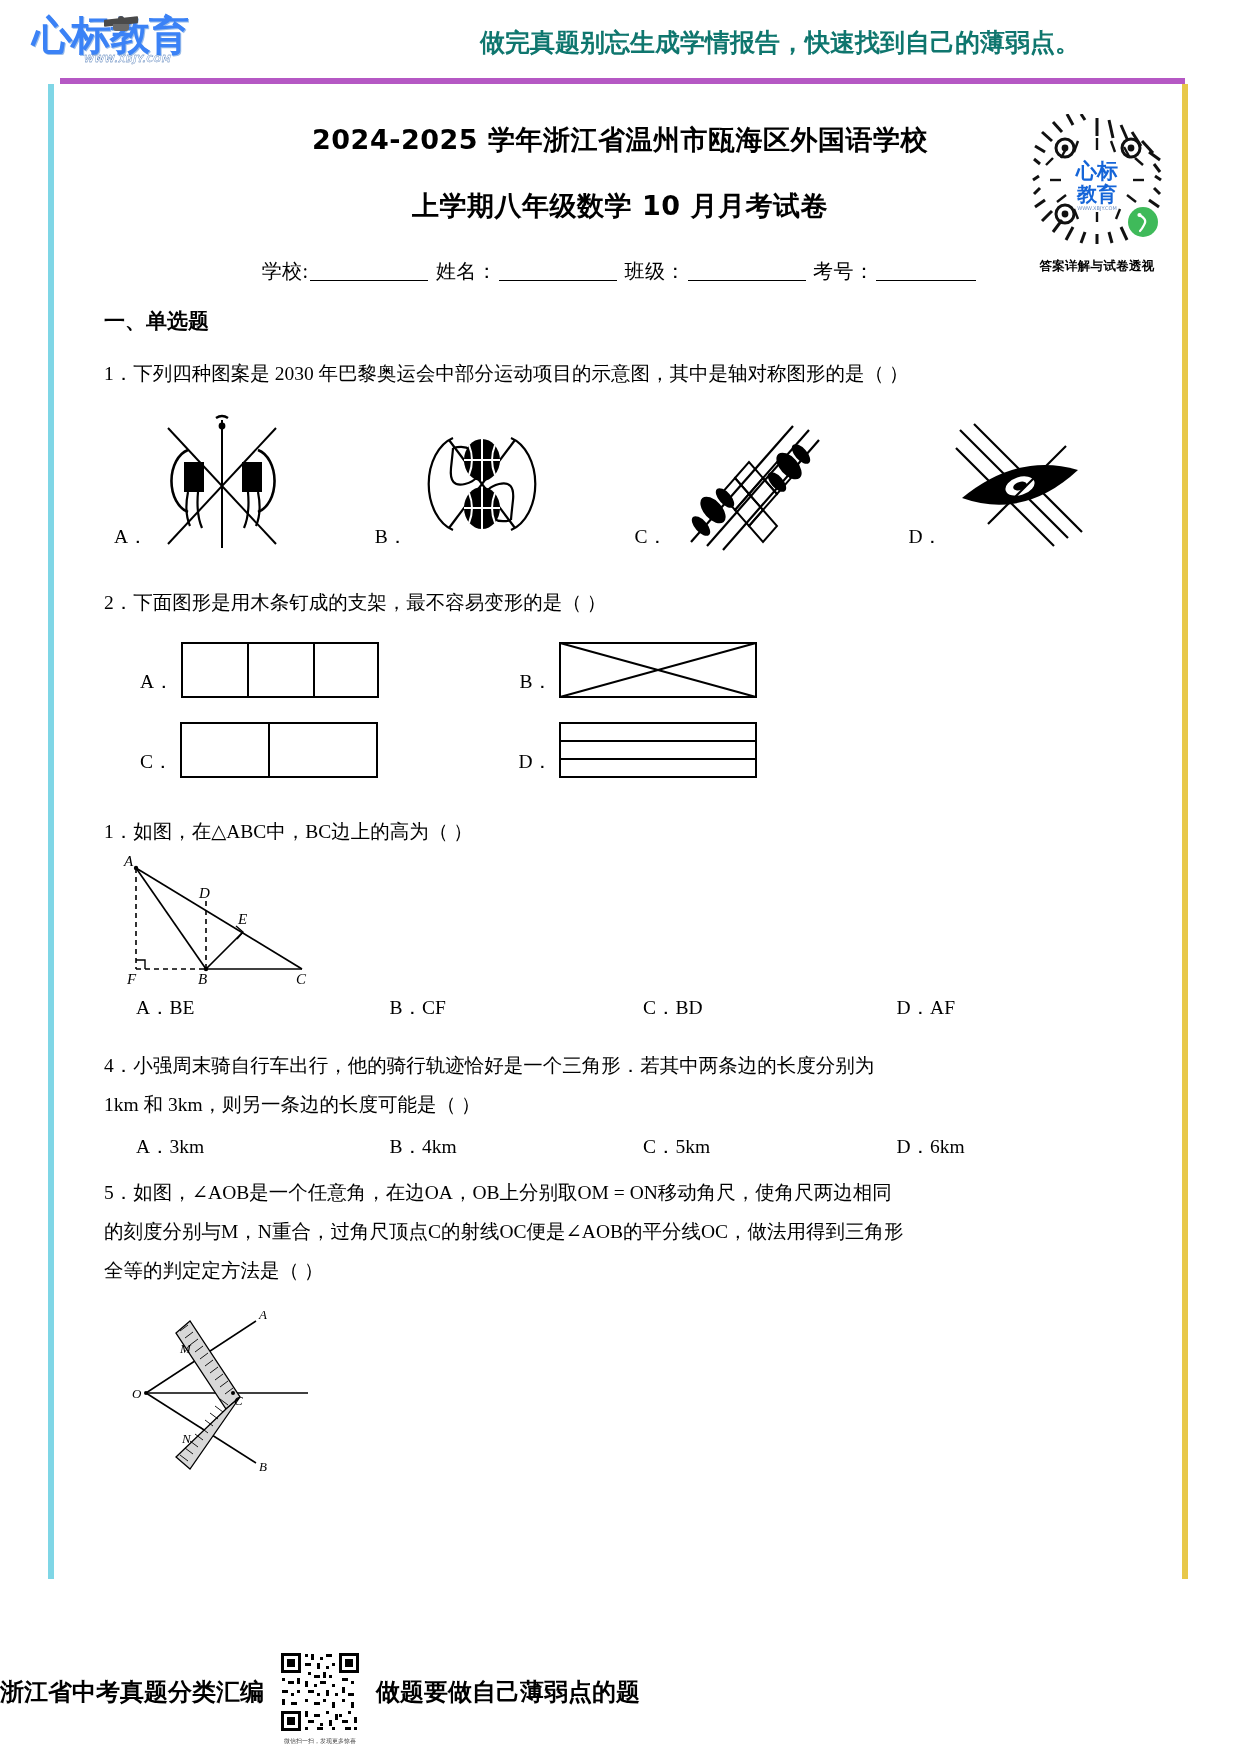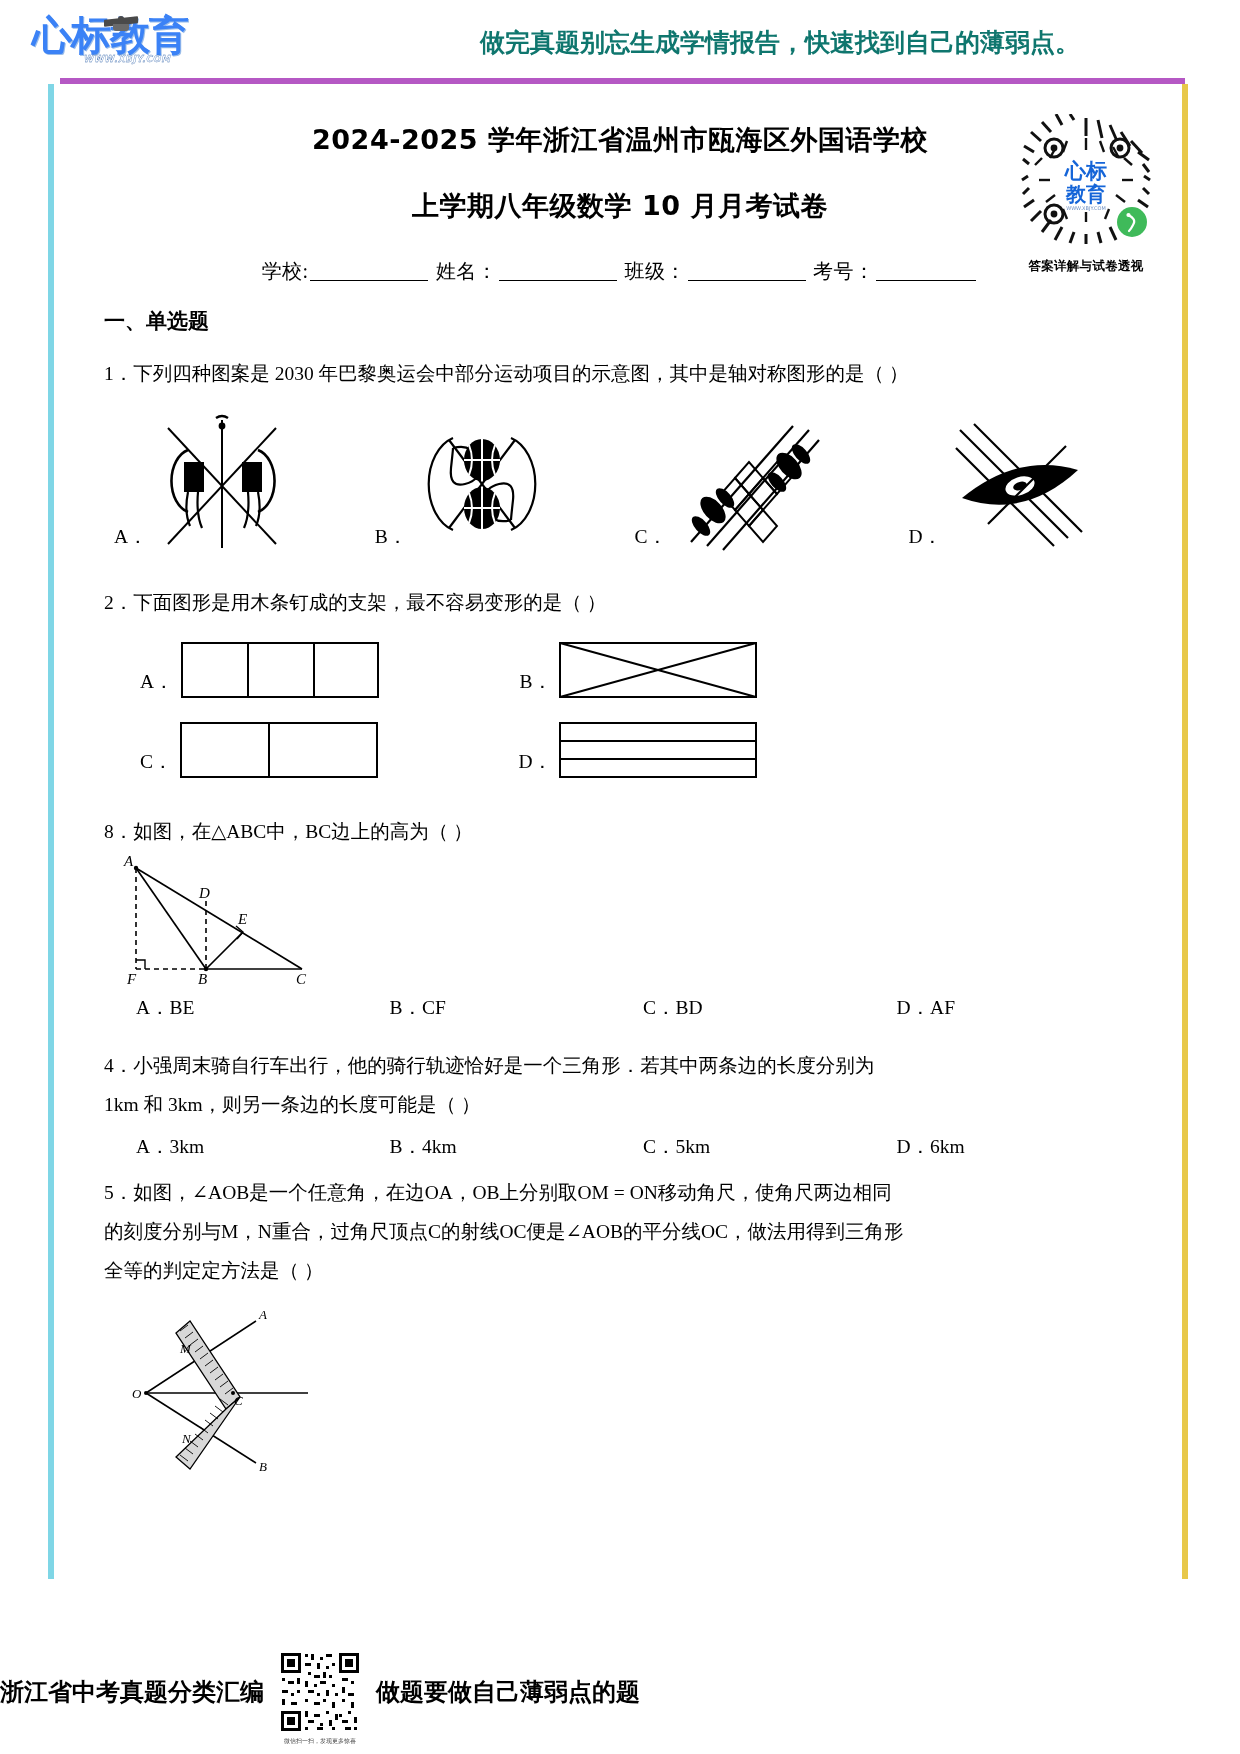--- a/index.html
+++ b/index.html
@@ -88,21 +88,21 @@
     letter-spacing:0.4px;
   }
   .blank-line .ul{
     display:inline-block; border-bottom:1.6px solid #000;
     width:118px; height:1px; vertical-align:-3px; margin:0 2px;
   }
   .blank-line .ul.short{ width:100px; }
 
   
   .qr-wrap{
-    position:absolute; right:24px; top:22px; width:140px; text-align:center;
+    position:absolute; right:13px; top:22px; width:140px; text-align:center;
   }
   .qr-box{ position:relative; width:132px; height:132px; margin:0 auto; }
   .qr-caption{
     margin-top:12px;
     font-family:"DejaVu Sans","Liberation Sans",sans-serif;
     font-size:12.5px; font-weight:bold; white-space:nowrap; letter-spacing:0.3px;
   }
 
   
   .content{ position:absolute; left:44px; top:215px; width:1010px; }
@@ -374,21 +374,21 @@
         <svg width="200" height="58" viewBox="0 0 200 58">
           <g stroke="#000" stroke-width="2" fill="none">
             <rect x="2" y="2" width="196" height="54"></rect>
             <line x1="2" y1="20" x2="198" y2="20"></line>
               <line x1="2" y1="38" x2="198" y2="38"></line>
           </g>
         </svg>
       </div>
     </div>
 
-    <div class="q" style="margin-top:34px;">8．如图，在△ABC中，BC边上的高为（    ）</div>
+    <div class="q" style="margin-top:34px;">1．如图，在△ABC中，BC边上的高为（    ）</div>
     <div style="margin-top:6px;margin-left:6px;">
       <svg width="300" height="130" viewBox="0 0 300 130">
         <g stroke="#000" fill="none" stroke-width="1.7">
           <line x1="26" y1="12" x2="192" y2="113"></line>
           <line x1="26" y1="12" x2="96" y2="113"></line>
           <line x1="96" y1="113" x2="192" y2="113"></line>
           <line x1="96" y1="113" x2="132" y2="77"></line>
         </g>
         <g stroke="#000" fill="none" stroke-width="1.6" stroke-dasharray="5,4">
           <line x1="26" y1="12" x2="26" y2="113"></line>

